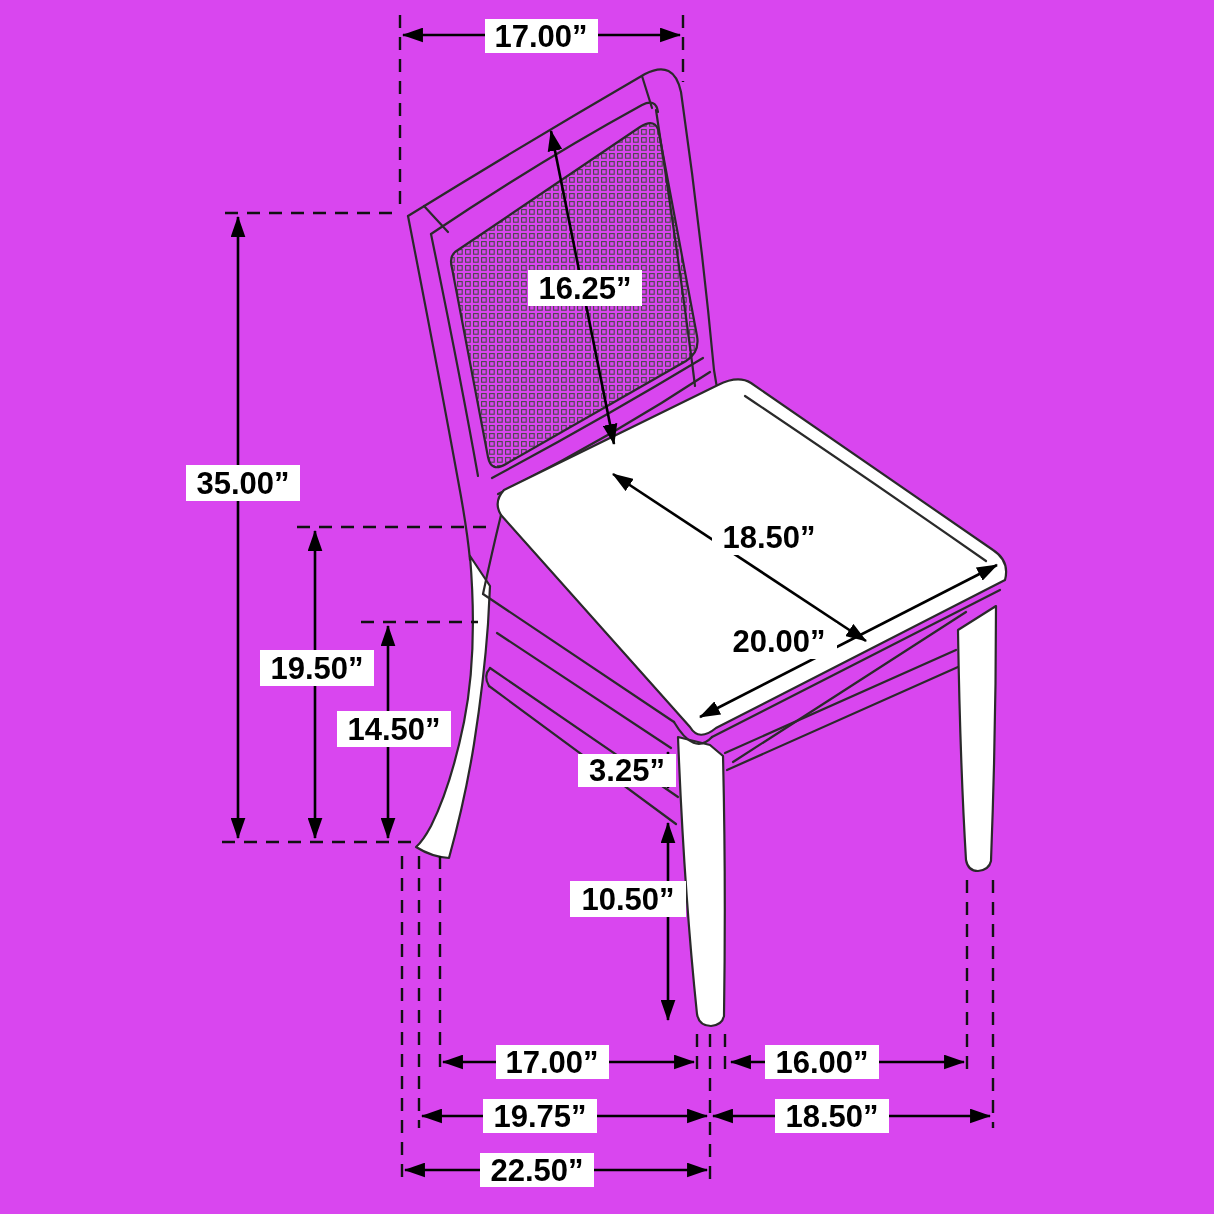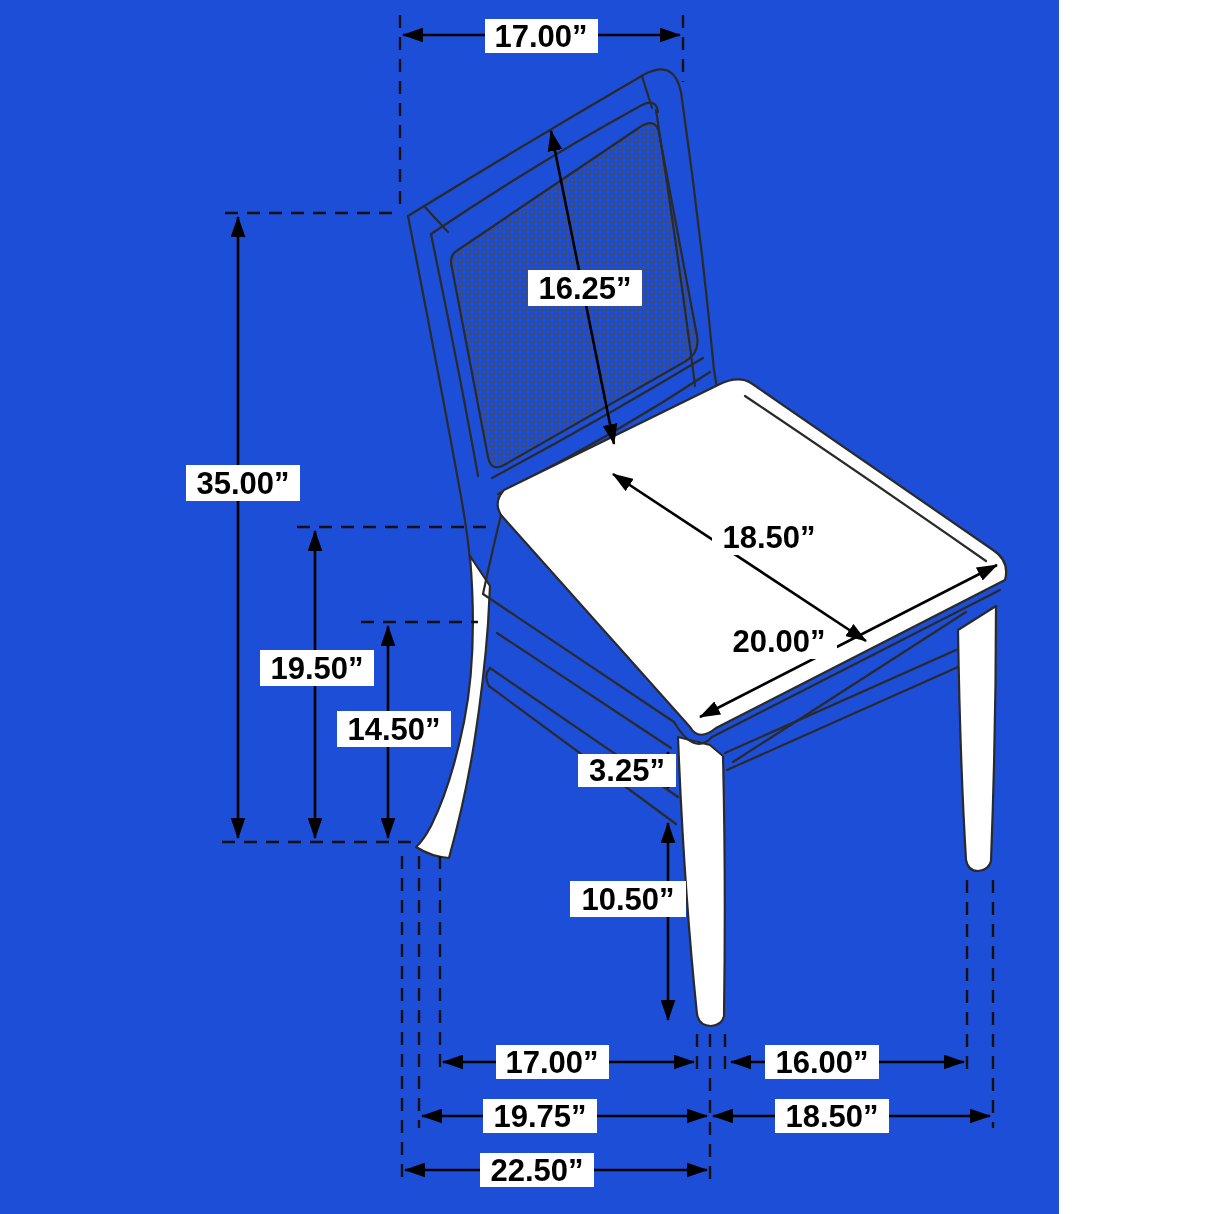--- a/index.html
+++ b/index.html
@@ -1,16 +1,16 @@
 <!DOCTYPE html>
 <html><head>
 <meta charset="utf-8">
 <style>
   html,body{margin:0;padding:0;background:#ffffff;}
-  #stage{position:relative;width:1059px;height:1214px;background:#1d4ed8;overflow:hidden;}
+  #stage{position:relative;width:1214px;height:1214px;background:#d946ef;overflow:hidden;}
   svg{display:block;}
   .chair{stroke:#2a2a2a;stroke-width:2.2;fill:none;stroke-linecap:round;stroke-linejoin:round;}
   .chair-fill{stroke:#2a2a2a;stroke-width:2.2;fill:#ffffff;stroke-linejoin:round;}
   .ext{stroke:#111;stroke-width:2.4;fill:none;stroke-dasharray:13 9;}
   .dim{stroke:#000;stroke-width:2.6;fill:none;}
   .lblbg{fill:#ffffff;}
   text.dimlbl{font-family:"Liberation Sans","DejaVu Sans",sans-serif;font-weight:bold;
        font-size:31px;fill:#000;text-anchor:middle;}
 </style>
 </head>

